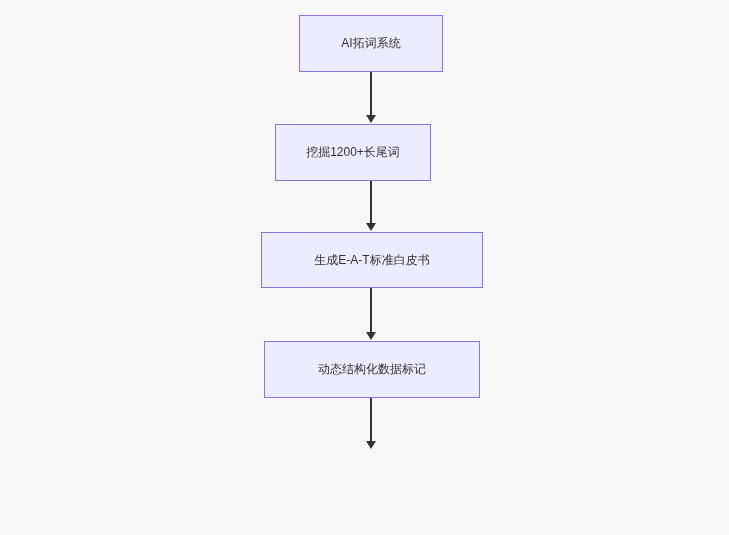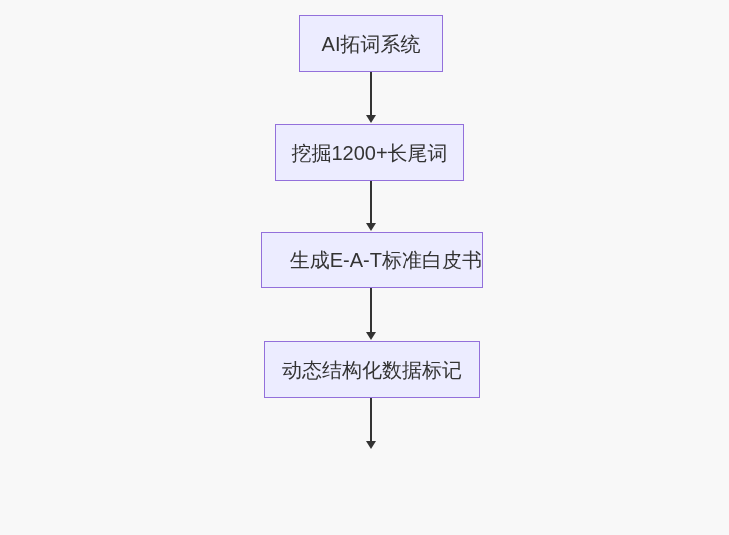--- a/index.html
+++ b/index.html
@@ -19,27 +19,27 @@
     position:relative;
     width:729px;height:535px;
     background:var(--bg);
   }
   .node{
     position:absolute;
     background:var(--node-fill);
     border:1.5px solid var(--node-border);
     color:var(--text);
     display:flex;align-items:center;justify-content:center;
-    font-size:20px;
+    font-size:12px;
     text-align:center;
     line-height:1.2;
   }
   .n1{left:299px;top:15px;width:144px;height:57px;}
-  .n2{left:275px;top:124px;width:189px;height:57px;}
-  .n3{left:261px;top:232px;width:222px;height:56px;justify-content:flex-end;}
+  .n2{left:275px;top:124px;width:156px;height:57px;}
+  .n3{left:261px;top:232px;width:222px;height:56px;}
   .n4{left:264px;top:341px;width:216px;height:57px;}
   .n5{left:255px;top:450px;width:232px;height:57px;}
   .edge{
     position:absolute;
     left:366px;
     width:10px;
     display:flex;flex-direction:column;align-items:center;
   }
   .e1{top:72px;height:51px;}
   .e2{top:181px;height:50px;}

